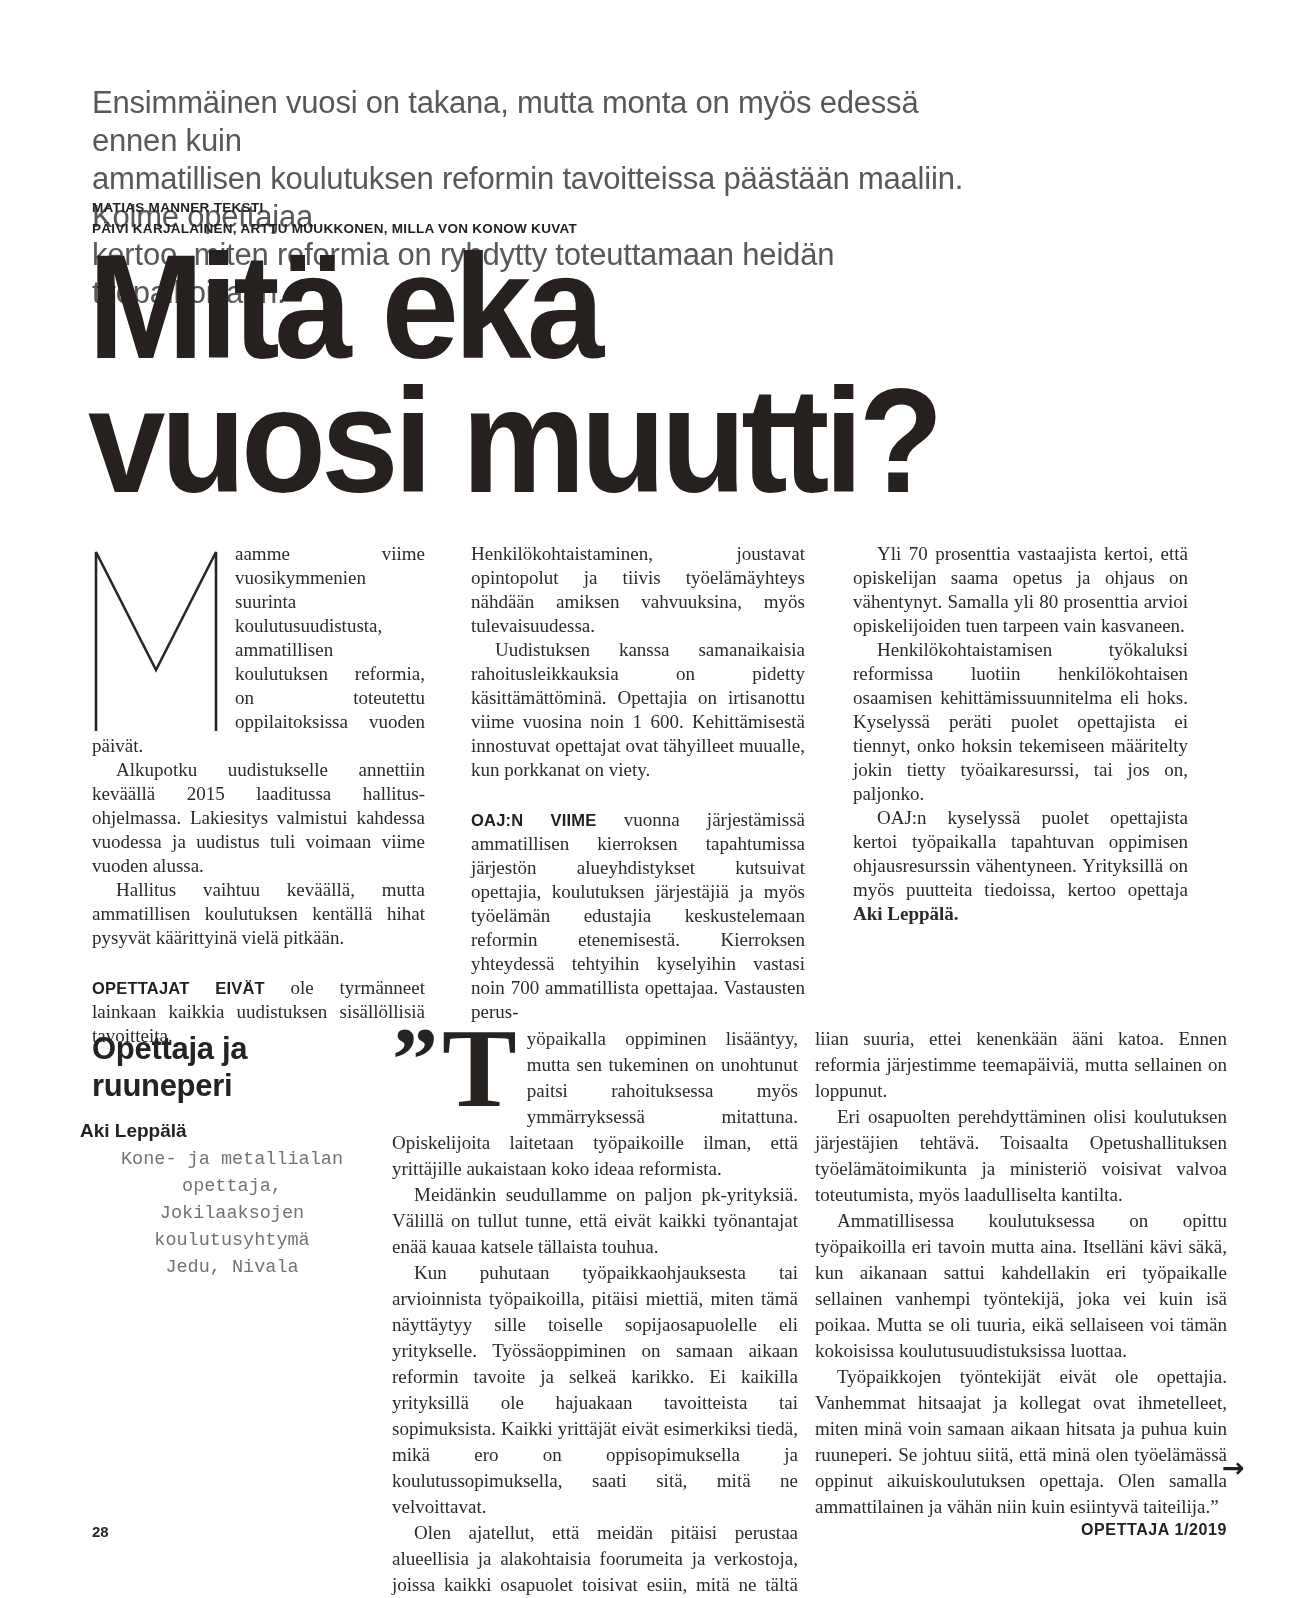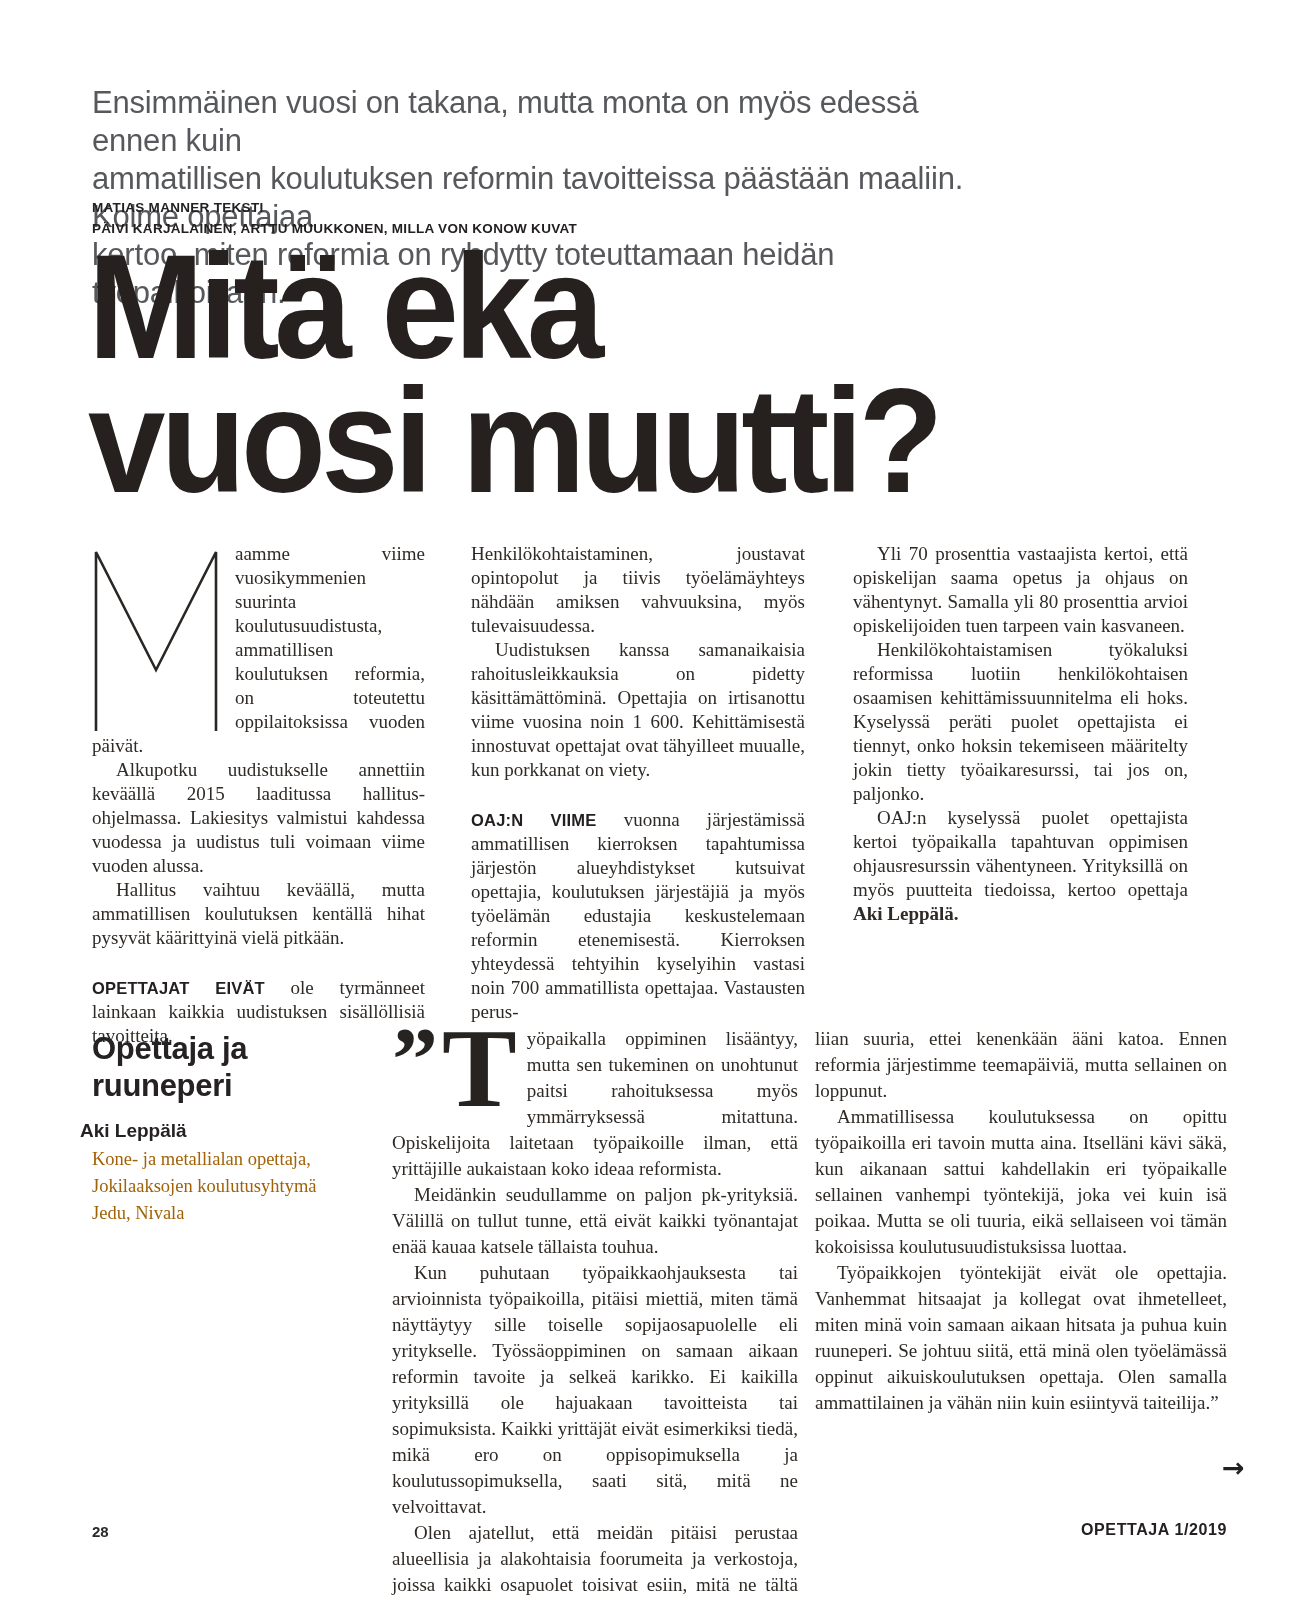--- a/index.html
+++ b/index.html
@@ -62,22 +62,22 @@
     font-size:31px; line-height:37px; letter-spacing:-0.3px; color:#262223;
   }
   .profile-heading .line { display:block; }
   .profile-name {
     position:absolute; left:80px; top:1118px;
     font-family:"Liberation Sans", sans-serif; font-weight:700;
     font-size:19px; line-height:26px; color:#262223;
   }
   .profile-desc {
     position:absolute; left:92px; top:1146px; width:280px;
-    font-family:Liberation Serif, serif; font-weight:400;
-    font-size:18.5px; line-height:27px; color:#a16207;
+    font-family:Liberation Mono, monospace; font-weight:400;
+    font-size:18.5px; line-height:27px; color:#737373;text-align:center;
   }
   .profile-desc .line { display:block; }
 
   
   .qcol {
     position:absolute; top:1026px;
     font-size:19px; line-height:26px; text-align:justify;
   }
   .qcol-a { left:392px; width:406px; }
   .qcol-b { left:815px; width:412px; }
@@ -179,20 +179,21 @@
     <p>
       <span class="qmark">”</span><span class="drop-t">T</span><span>yöpaikalla oppiminen lisääntyy, mutta sen tukeminen on unohtunut paitsi rahoituksessa myös ymmärryksessä mitattuna. Opiskelijoita laitetaan työpaikoille ilman, että yrittäjille aukaistaan koko ideaa reformista.</span>
     </p>
     <p class="indent">Meidänkin seudullamme on paljon pk-yrityksiä. Välillä on tullut tunne, että eivät kaikki työnantajat enää kauaa katsele tällaista touhua.</p>
     <p class="indent">Kun puhutaan työpaikkaohjauksesta tai arvioinnista työpaikoilla, pitäisi miettiä, miten tämä näyttäytyy sille toiselle sopijaosapuolelle eli yritykselle. Työssäoppiminen on samaan aikaan reformin tavoite ja selkeä karikko. Ei kaikilla yrityksillä ole hajuakaan tavoitteista tai sopimuksista. Kaikki yrittäjät eivät esimerkiksi tiedä, mikä ero on oppisopimuksella ja koulutussopimuksella, saati sitä, mitä ne velvoittavat.</p>
     <p class="indent">Olen ajatellut, että meidän pitäisi perustaa alueellisia ja alakohtaisia foorumeita ja verkostoja, joissa kaikki osapuolet toisivat esiin, mitä ne tältä toiminnalta haluavat. Tilaisuuksien ei pitäisi olla</p>
   </div>
 
   <div class="qcol qcol-b">
     <p>liian suuria, ettei kenenkään ääni katoa. Ennen reformia järjestimme teemapäiviä, mutta sellainen on loppunut.</p>
+    <p class="indent">Eri osapuolten perehdyttäminen olisi koulutuksen järjestäjien tehtävä. Toisaalta Opetushallituksen työelämätoimikunta ja ministeriö voisivat valvoa toteutumista, myös laadulliselta kantilta.</p>
     <p class="indent">Ammatillisessa koulutuksessa on opittu työpaikoilla eri tavoin mutta aina. Itselläni kävi säkä, kun aikanaan sattui kahdellakin eri työpaikalle sellainen vanhempi työntekijä, joka vei kuin isä poikaa. Mutta se oli tuuria, eikä sellaiseen voi tämän kokoisissa koulutusuudistuksissa luottaa.</p>
     <p class="indent">Työpaikkojen työntekijät eivät ole opettajia. Vanhemmat hitsaajat ja kollegat ovat ihmetelleet, miten minä voin samaan aikaan hitsata ja puhua kuin ruuneperi. Se johtuu siitä, että minä olen työelämässä oppinut aikuiskoulutuksen opettaja. Olen samalla ammattilainen ja vähän niin kuin esiintyvä taiteilija.”</p>
   </div>
 
   <div class="next-arrow">→</div>
 
   <div class="page-number">28</div>
   <div class="footer-right">OPETTAJA 1/2019</div>
 
 </div>

